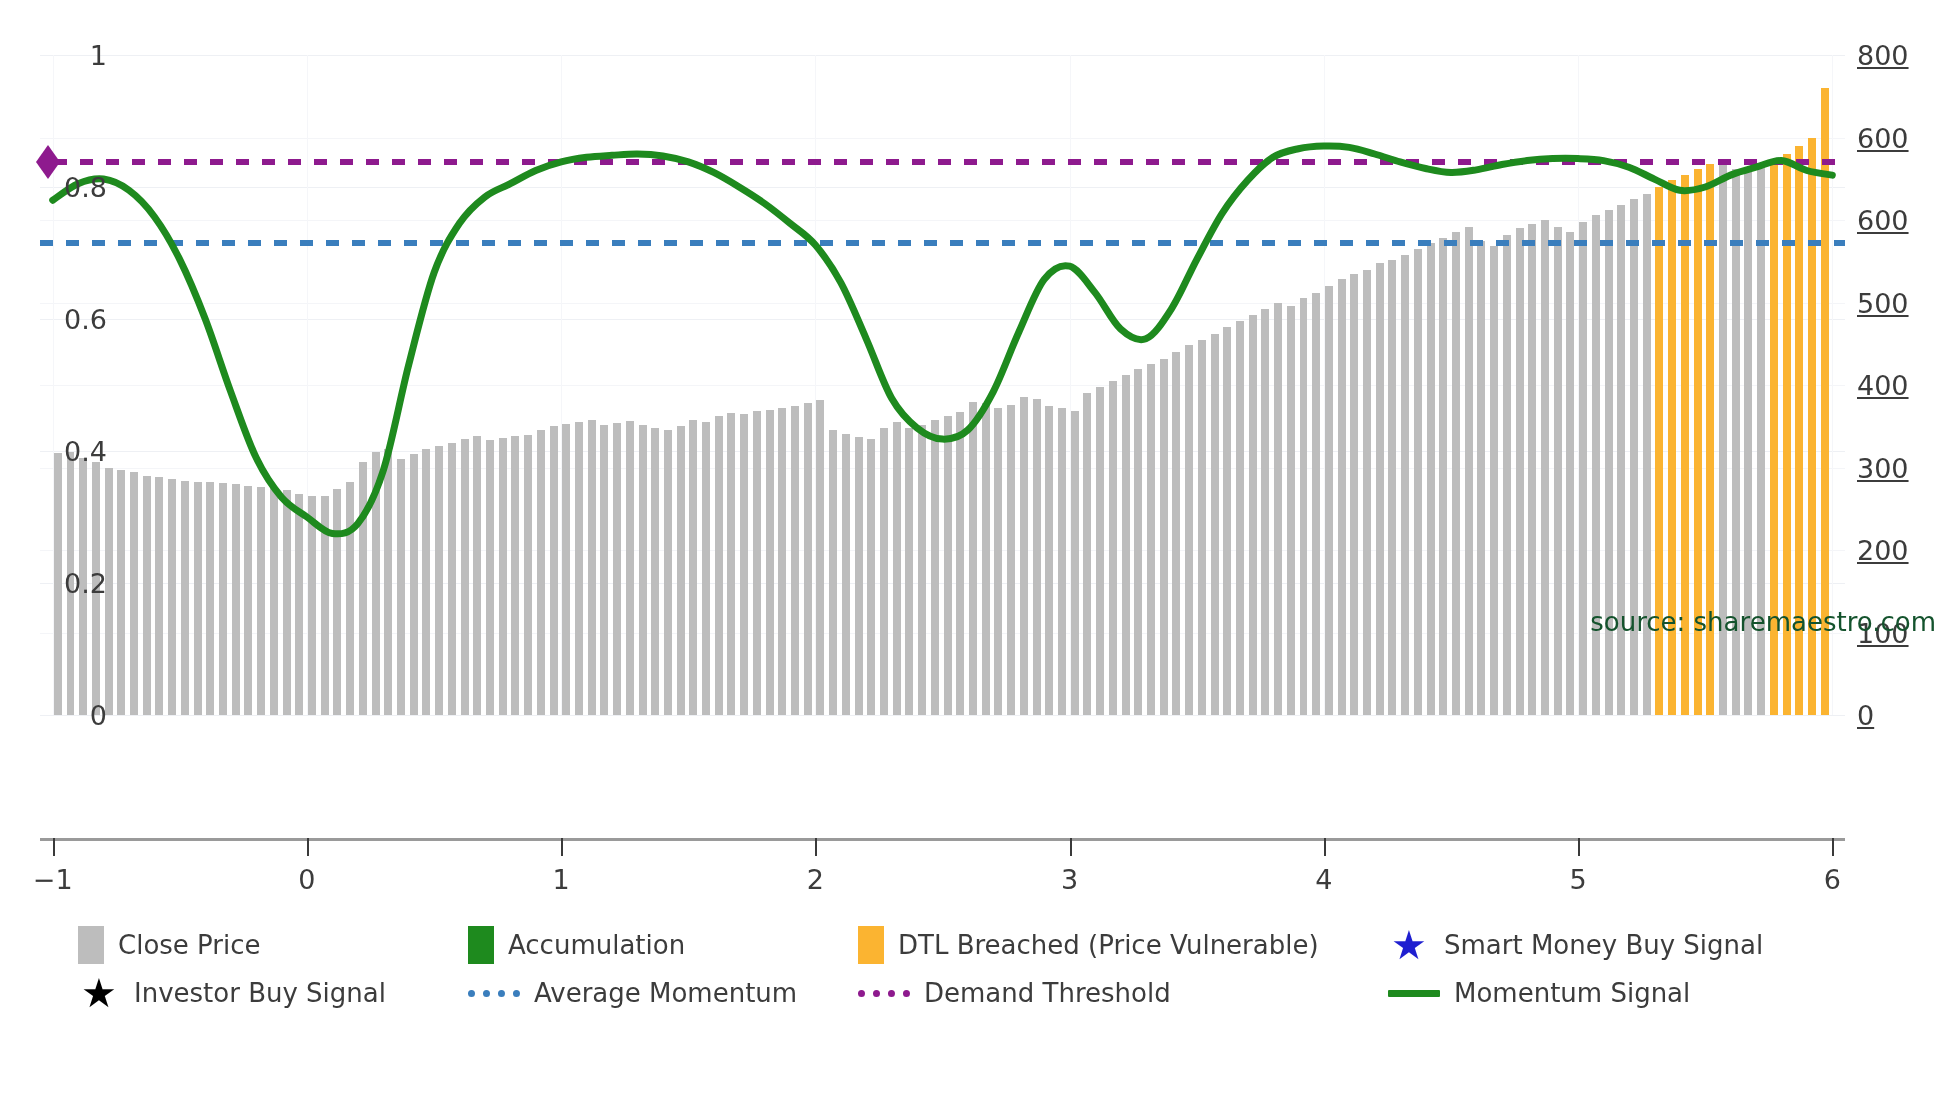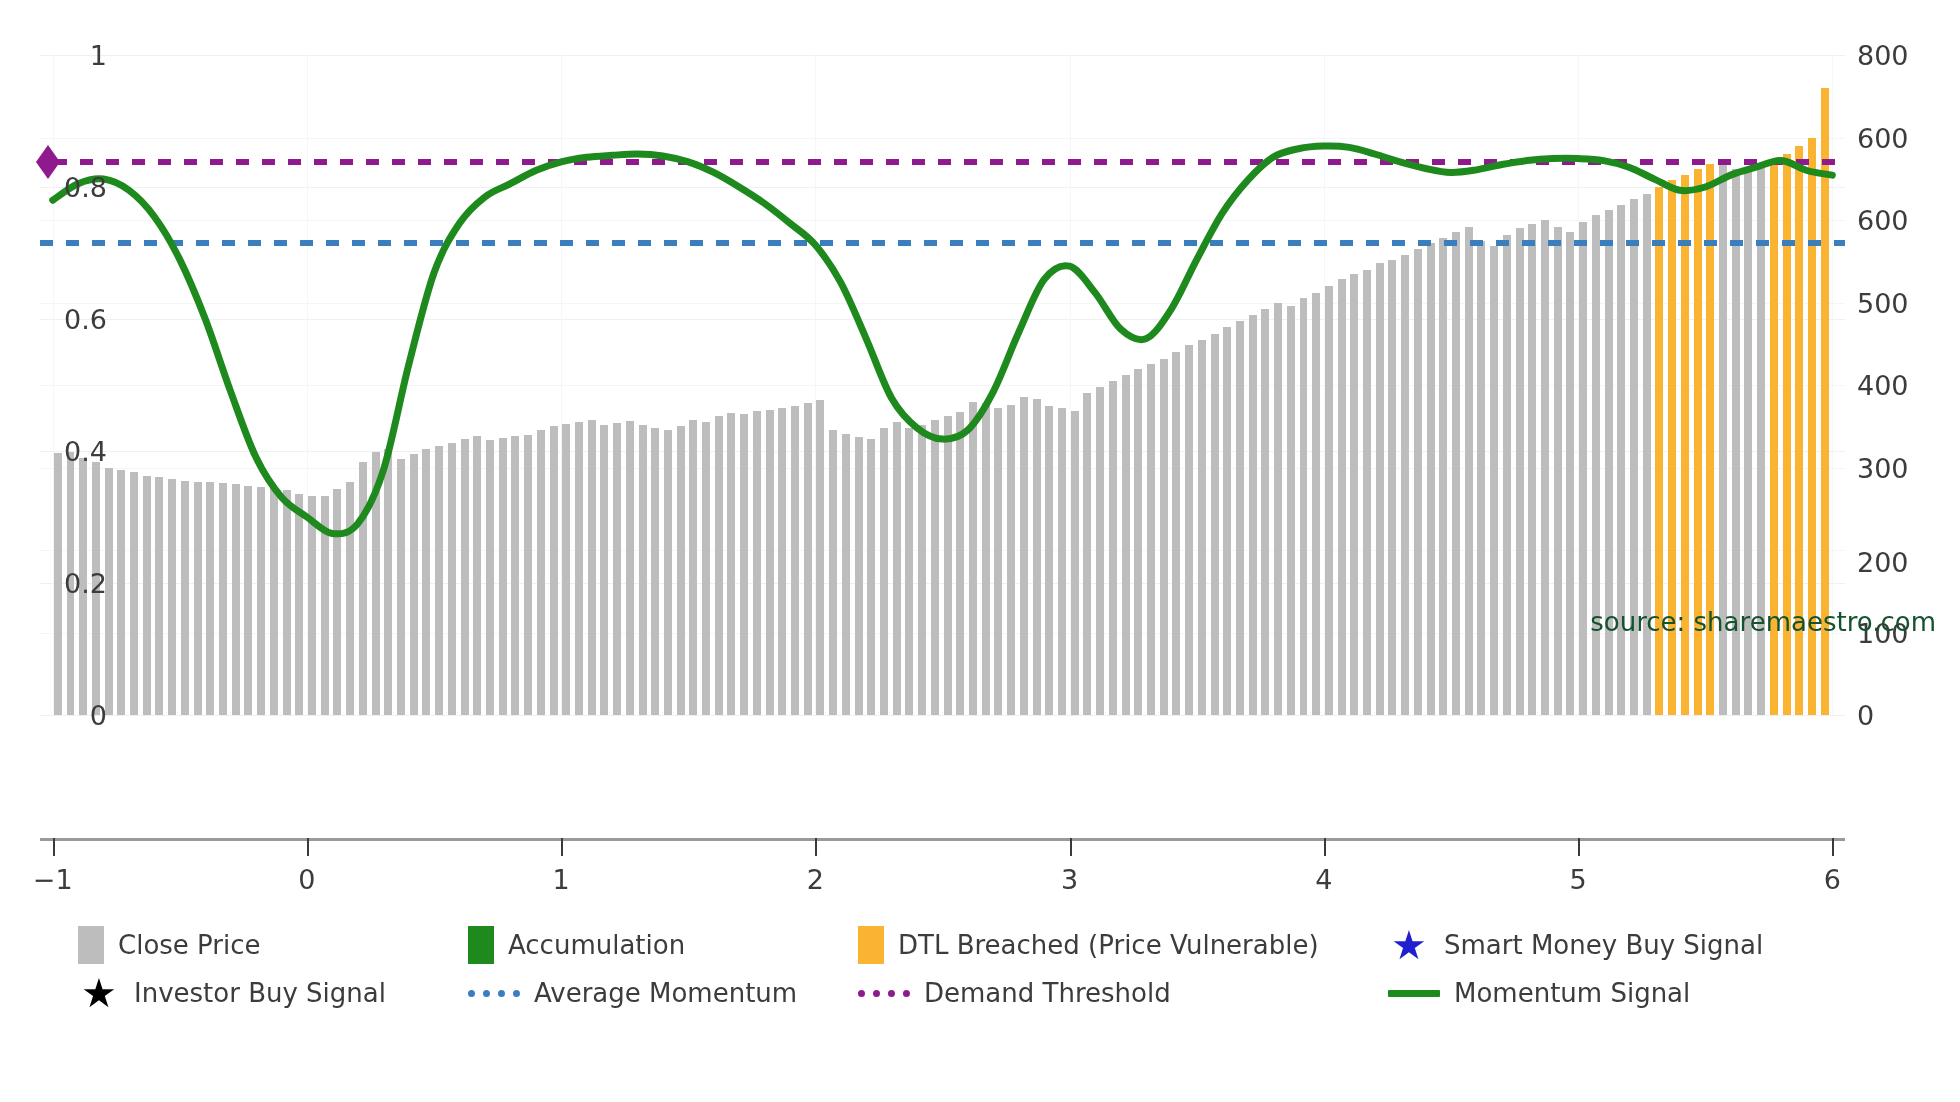--- a/index.html
+++ b/index.html
@@ -6,21 +6,21 @@
   body{width:1960px;height:1102px;font-family:"DejaVu Sans","Liberation Sans",sans-serif;color:#3a3a3a;overflow:hidden;}
   #root{position:relative;width:1960px;height:1102px;}
 
   
   .plot-area{position:absolute;left:40px;top:55px;width:1805px;height:660px;}
   .plot-inner{position:absolute;inset:0;}
 
   
   .ylabel-left,.ylabel-right{position:absolute;font-size:27px;color:#3c3c3c;line-height:1;white-space:nowrap;}
   .ylabel-left{right:1853px;text-align:right;}
-  .ylabel-right{left:1857px;text-align:left;}
+  .ylabel-right{left:1857px;text-align:left;text-decoration:underline;}
   .xlabel{position:absolute;font-size:27px;color:#3c3c3c;line-height:1;transform:translateX(-50%);white-space:nowrap;}
 
   
   .gridline{position:absolute;left:0;right:0;height:1px;background:#eef0f4;}
   .gridline.minor{background:#f4f5f8;}
   .vgrid{position:absolute;top:0;bottom:0;width:1px;background:#f5f6f9;}
 
   
   #bars{position:absolute;left:0;right:0;bottom:0;top:0;}
   .bar{position:absolute;bottom:0;background:#bdbdbd;}
@@ -237,21 +237,21 @@
       <div class="ylabel-left" style="top: 702px;">0</div>
       <div class="ylabel-left" style="top: 570px;">0.2</div>
       <div class="ylabel-left" style="top: 438px; text-align: right;">0.4</div>
       <div class="ylabel-left" style="top: 306px;">0.6</div>
       <div class="ylabel-left" style="top: 174px; margin-left: 28px;">0.8</div>
       <div class="ylabel-left" style="top: 42px;">1</div>
     </div>
   <div id="ylabels-right">
       <div class="ylabel-right" style="top: 702px;">0</div>
       <div class="ylabel-right" style="top: 619.5px;">100</div>
-      <div class="ylabel-right" style="top: 537px; margin-top: 12px;">200</div>
+      <div class="ylabel-right" style="top: 537px;">200</div>
       <div class="ylabel-right" style="top: 454.5px;">300</div>
       <div class="ylabel-right" style="top: 372px;">400</div>
       <div class="ylabel-right" style="top: 289.5px;">500</div>
       <div class="ylabel-right" style="top: 207px;">600</div>
       <div class="ylabel-right" style="top: 124.5px;">600</div>
       <div class="ylabel-right" style="top: 42px;">800</div>
     </div>
 
   <div class="xaxis-spine"></div>
   <div id="xticks">

